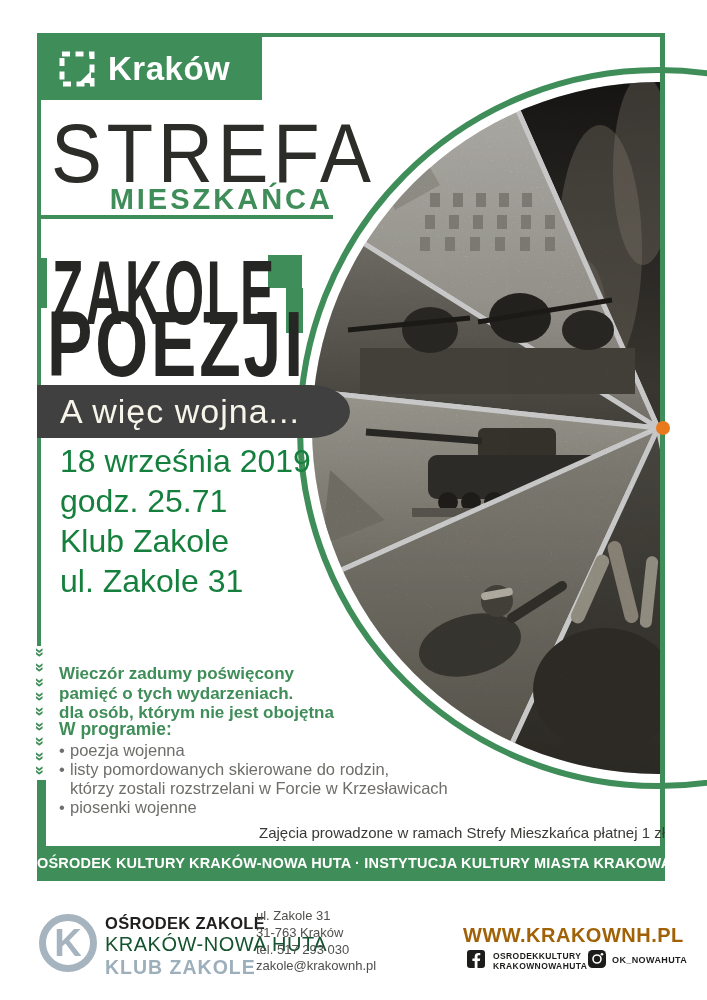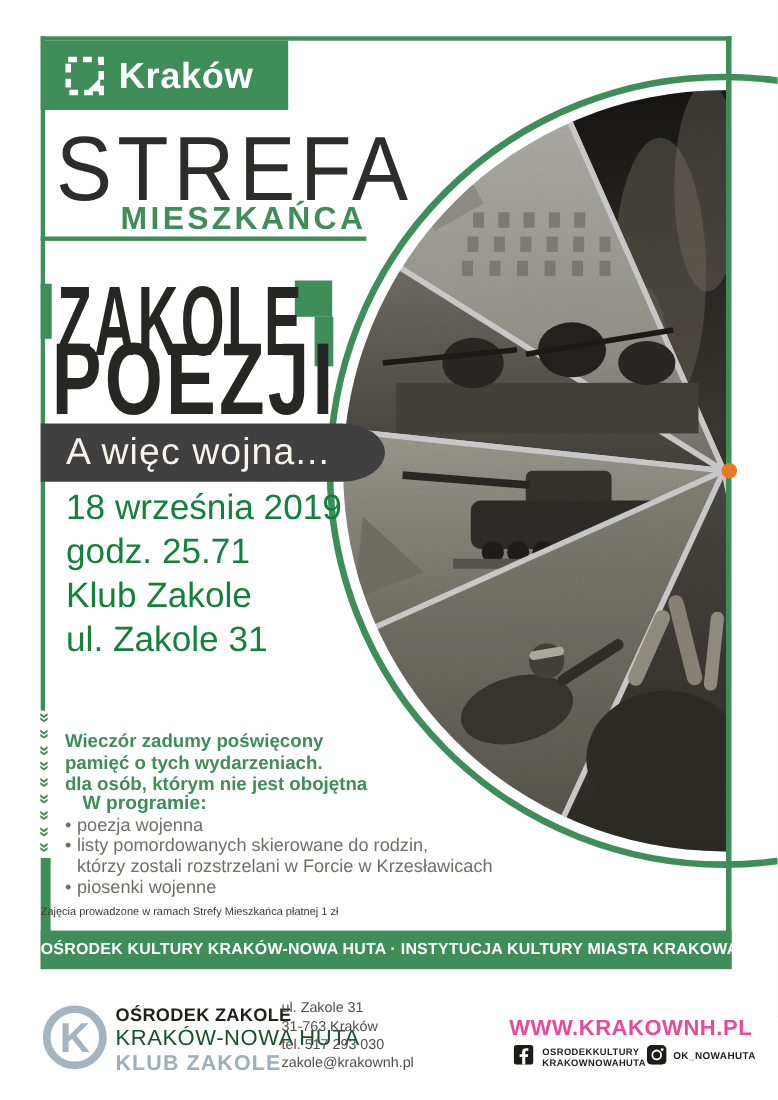--- a/index.html
+++ b/index.html
@@ -36,35 +36,35 @@
   .poezji{left:47px;top:298px;font-size:93px;line-height:93px;font-weight:700;color:#262624;
           letter-spacing:4px;transform:scaleX(.73);transform-origin:left top;white-space:nowrap;}
   .wojna-band{left:37px;top:385px;width:313px;height:53px;background:#404040;
           border-radius:0 40px 40px 0 / 0 27px 27px 0;}
   .wojna-text{position:absolute;left:23px;top:0;line-height:53px;font-size:34px;color:#f7f4ea;
           letter-spacing:1px;white-space:nowrap;}
   
   .date-block{left:60px;top:441px;color:#15803d;font-size:32px;line-height:40px;}
   
   .desc{left:59px;top:640px;color:#3f8d58;font-size:17px;font-weight:600;line-height:19.5px;margin-top:24px;}
-  .program-head{left:75px;top:719px;color:#3f8d58;font-size:17.5px;font-weight:700;}
+  .program-head{left:59px;top:719px;color:#3f8d58;font-size:17.5px;font-weight:700;}
   .bullets{left:59px;top:741px;color:#6f6e6a;font-size:16.5px;line-height:19px;}
   .bullet-row{display:flex;}
   .bullet-dot{width:11px;flex:none;}
   
-  .notice{left:37px;top:824px;width:628px;text-align:left;color:#3a3a37;font-size:10px;}
+  .notice{left:37px;top:824px;width:628px;text-align:right;color:#3a3a37;font-size:15px;}
   .green-bar{left:37px;top:846px;width:628px;height:35px;background:#3f8d58;color:#ffffff;
           font-weight:700;font-size:14.5px;line-height:35px;text-align:left;letter-spacing:.2px;white-space:nowrap;}
   
   .footer-org{left:105px;top:913px;}
   .org1{font-size:16.5px;font-weight:700;color:#201f1d;line-height:21px;letter-spacing:.3px;}
   .org2{font-size:20px;color:#14532d;line-height:21px;letter-spacing:.5px;}
   .org3{font-size:19.5px;font-weight:700;color:#9cafbb;line-height:24px;letter-spacing:1px;}
   .contact{left:256px;top:908px;font-size:13px;color:#4f4f4d;line-height:16.8px;}
-  .website{left:463px;top:924px;font-size:20px;font-weight:700;color:#ec4899;letter-spacing:.5px;}
+  .website{left:463px;top:924px;font-size:20px;font-weight:700;color:#a16207;letter-spacing:.5px;}
   .social-fb-label{left:493px;top:951px;font-size:8.5px;font-weight:700;color:#1c1c1a;line-height:10px;letter-spacing:.4px;}
   .social-ig-label{left:612px;top:955px;font-size:9px;font-weight:700;color:#1c1c1a;letter-spacing:.4px;}
   .orange-dot{left:656px;top:421px;width:14px;height:14px;border-radius:50%;background:#e8791c;}
 </style>
 </head>
 <body>
 
 <div id="poster">
 
   <svg class="abs" style="left:0;top:0;" width="707" height="1000" viewBox="0 0 707 1000">

